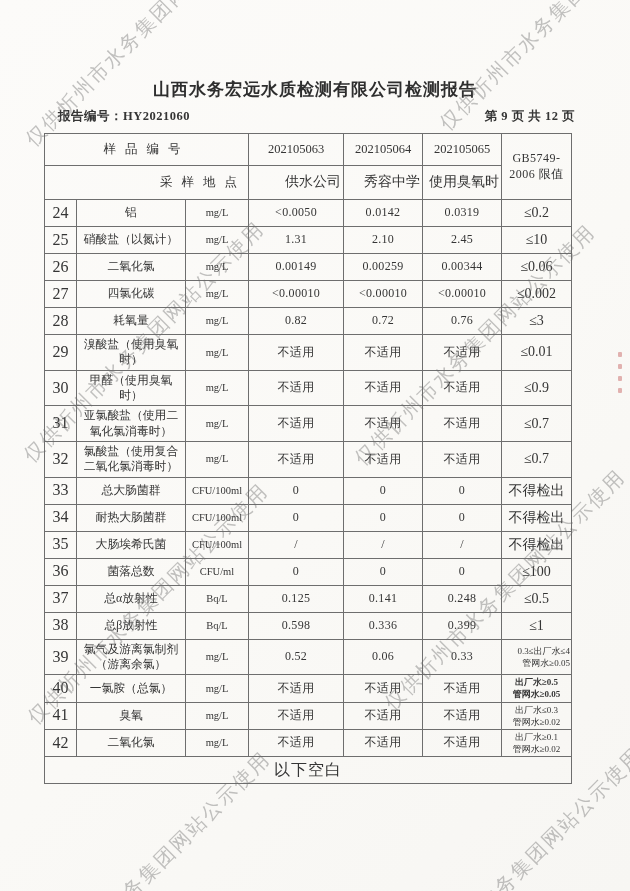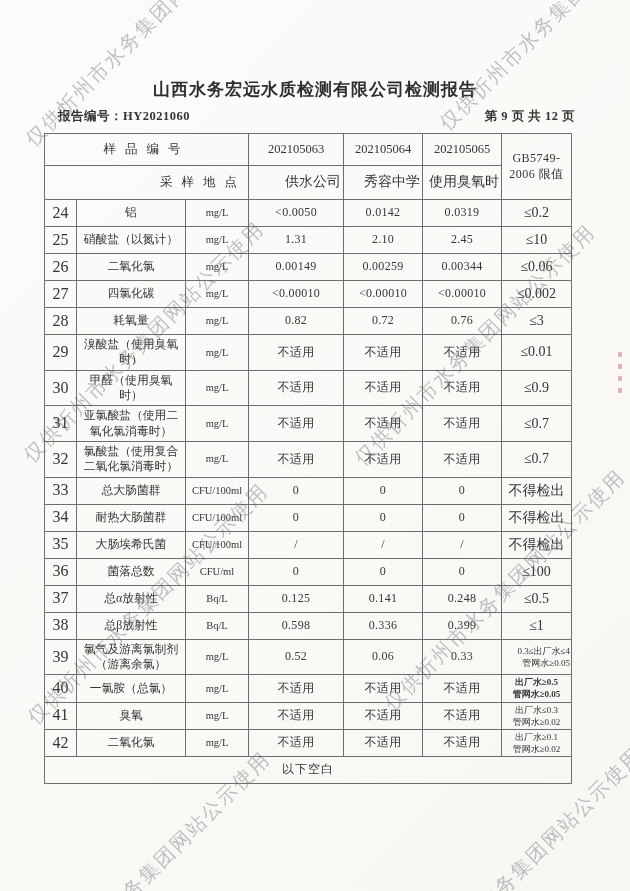--- a/index.html
+++ b/index.html
@@ -62,21 +62,21 @@
   tr.hdr1 td{height:27px;}
   tr.hdr2 td{height:29px;text-align:right;}
   td.c-no{font-size:16px;}
   td.c-name{text-align:left;padding-left:5px;padding-right:2px;font-size:11.8px;}
   td.c-unit{font-size:10.5px;}
   td.c-val{font-size:12px;letter-spacing:0.3px;}
   td.c-limit{font-size:14px;}
   td.c-limit.small{font-size:9px;white-space:pre-line;line-height:1.35;letter-spacing:0;padding:1px;}
   td.blank-cell{
     height:60px;text-align:left;vertical-align:top;
-    padding:9px 0 0 12px;font-size:12px;letter-spacing:1px;
+    padding:9px 0 0 12px;font-size:16px;letter-spacing:1px;
   }
   
   .artifact{position:absolute;left:618px;top:352px;width:6px;height:50px;z-index:3;}
   .artifact i{
     display:block;width:4px;height:5px;margin-bottom:7px;
     background:rgba(195,90,90,0.45);border-radius:1px;
   }
 </style>
 </head>
 <body>

